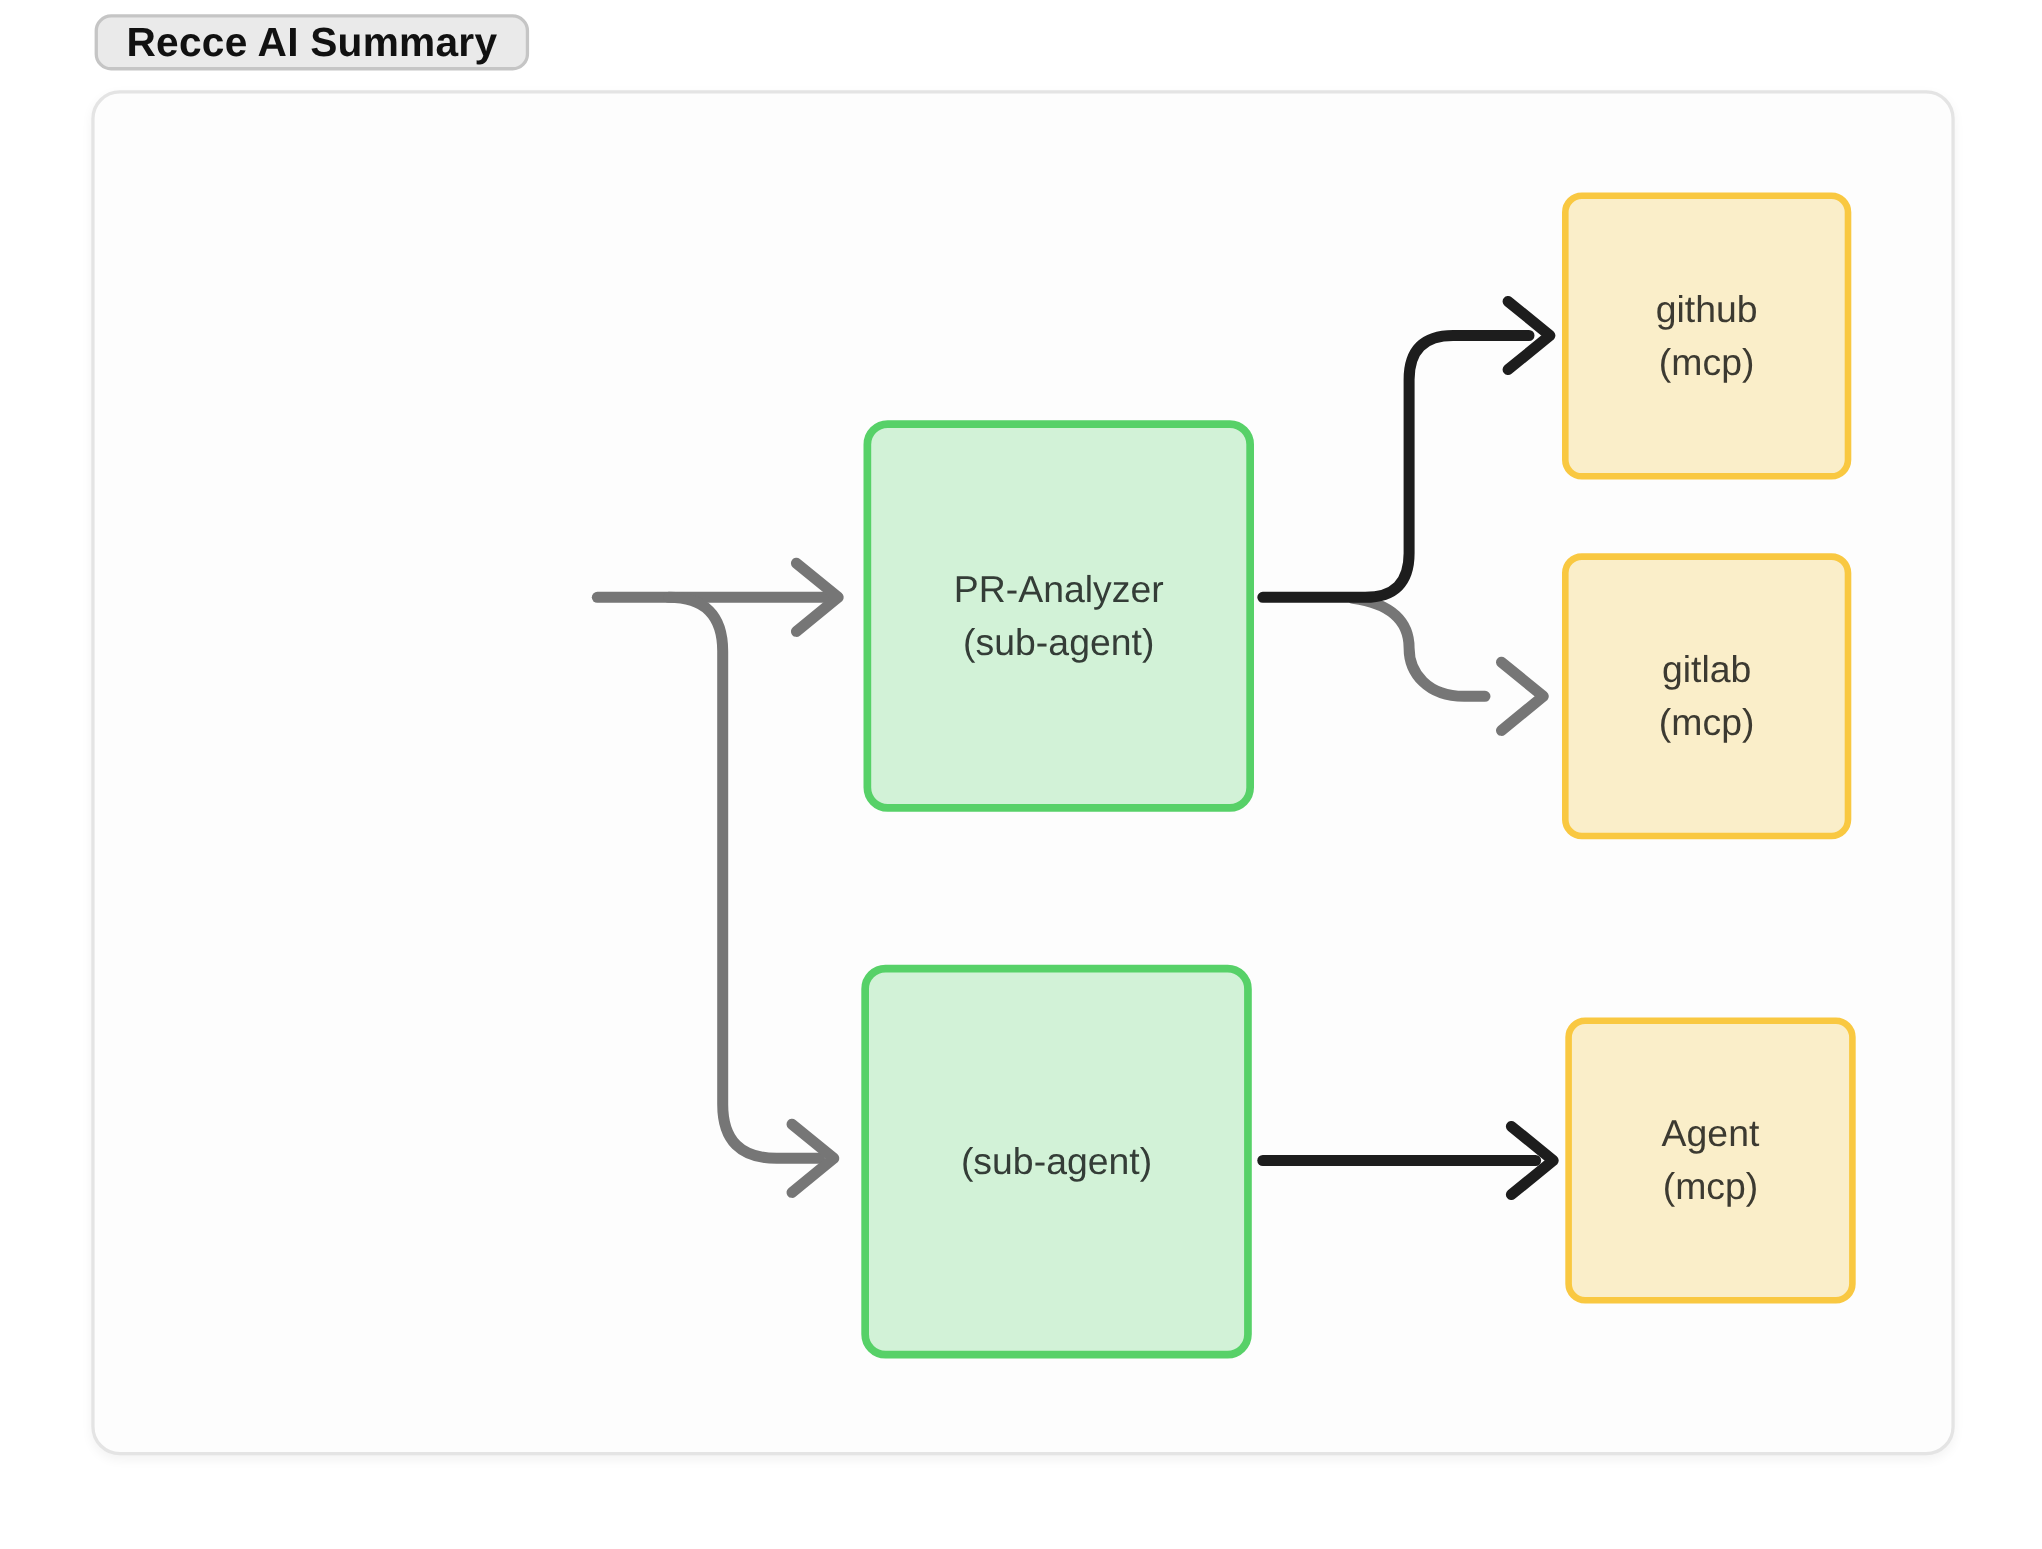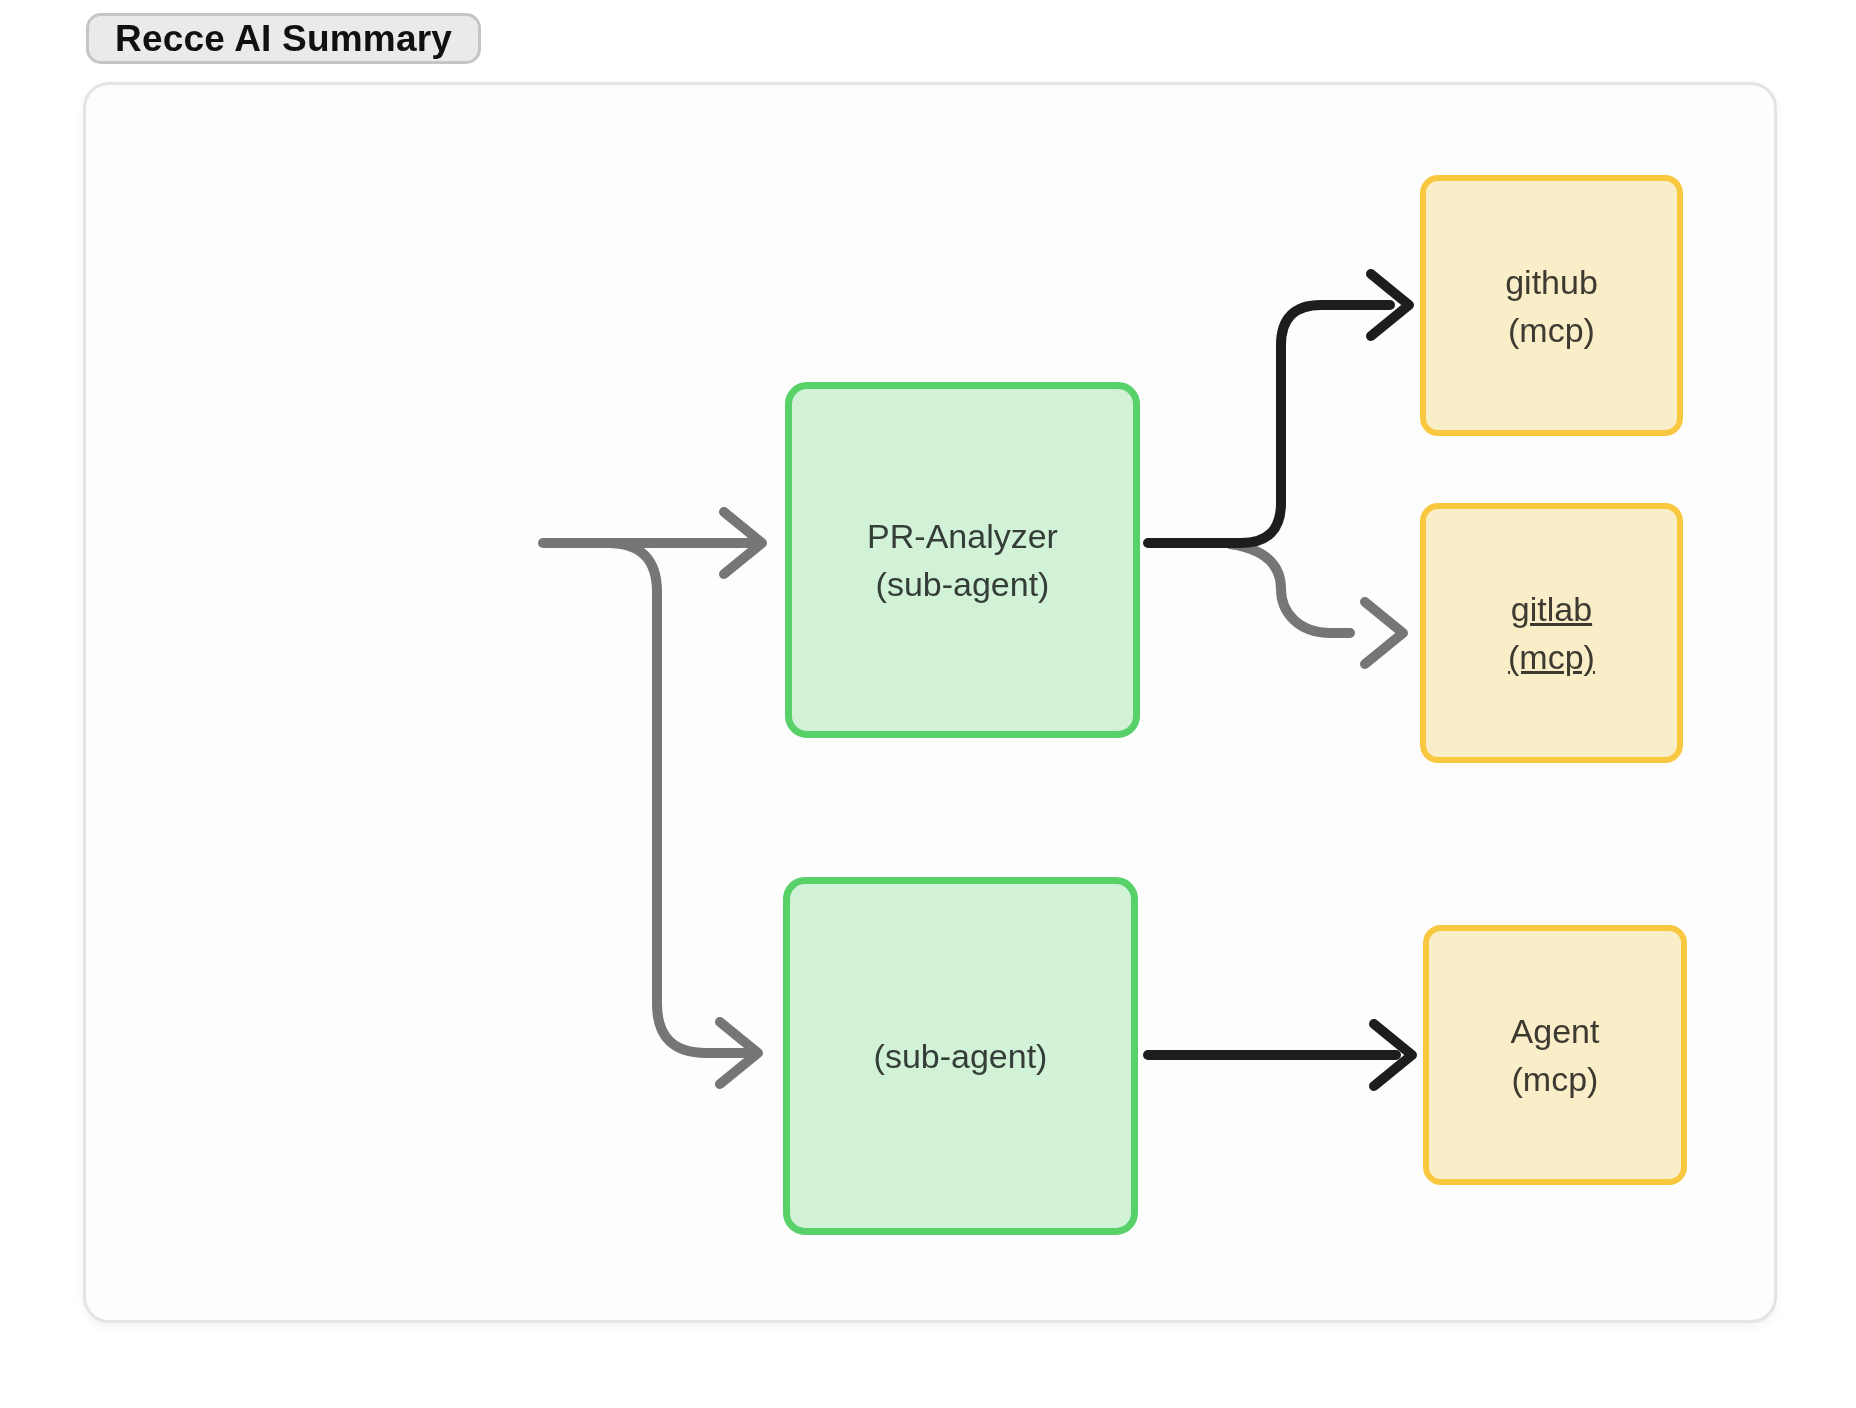--- a/index.html
+++ b/index.html
@@ -112,21 +112,20 @@
     left: 1420px;
     top: 175px;
     width: 263px;
     height: 261px;
   }
   .node-mcp.pos-gitlab {
     left: 1420px;
     top: 503px;
     width: 263px;
     height: 260px;
-    text-decoration: underline;
   }
   .node-mcp.pos-recce {
     left: 1423px;
     top: 925px;
     width: 264px;
     height: 260px;
   }
   .edge {
     fill: none;
     stroke-width: 10;

